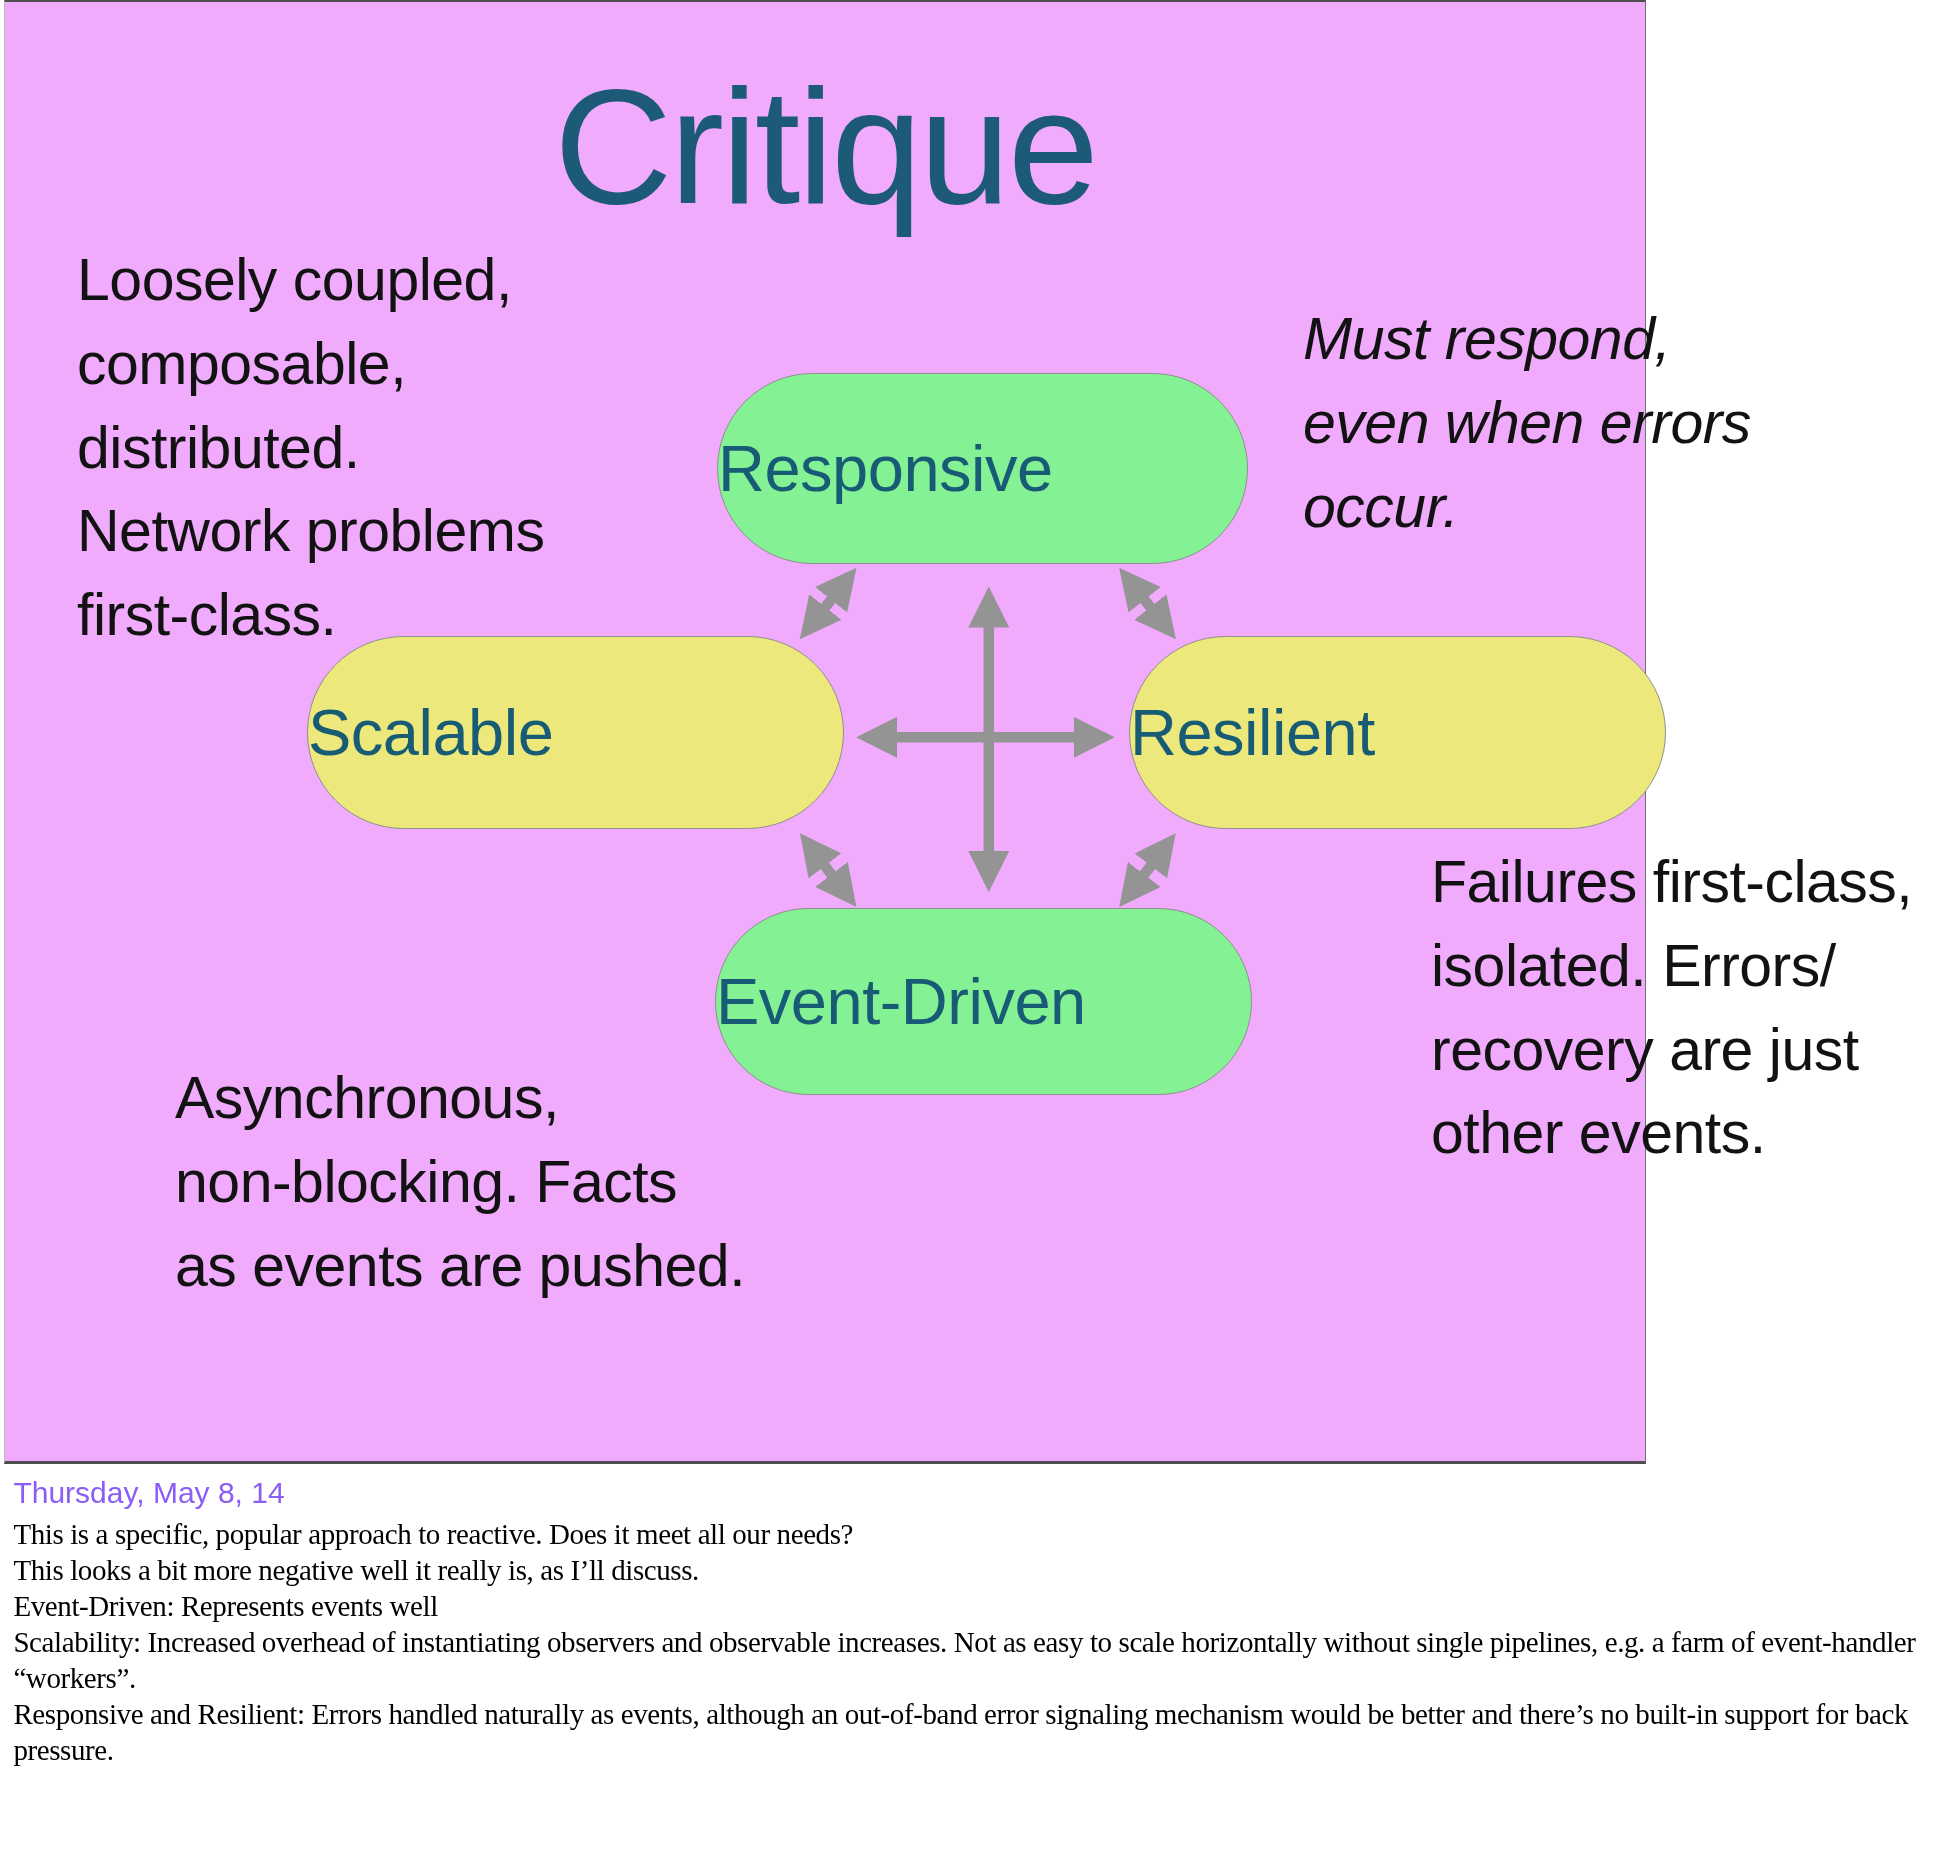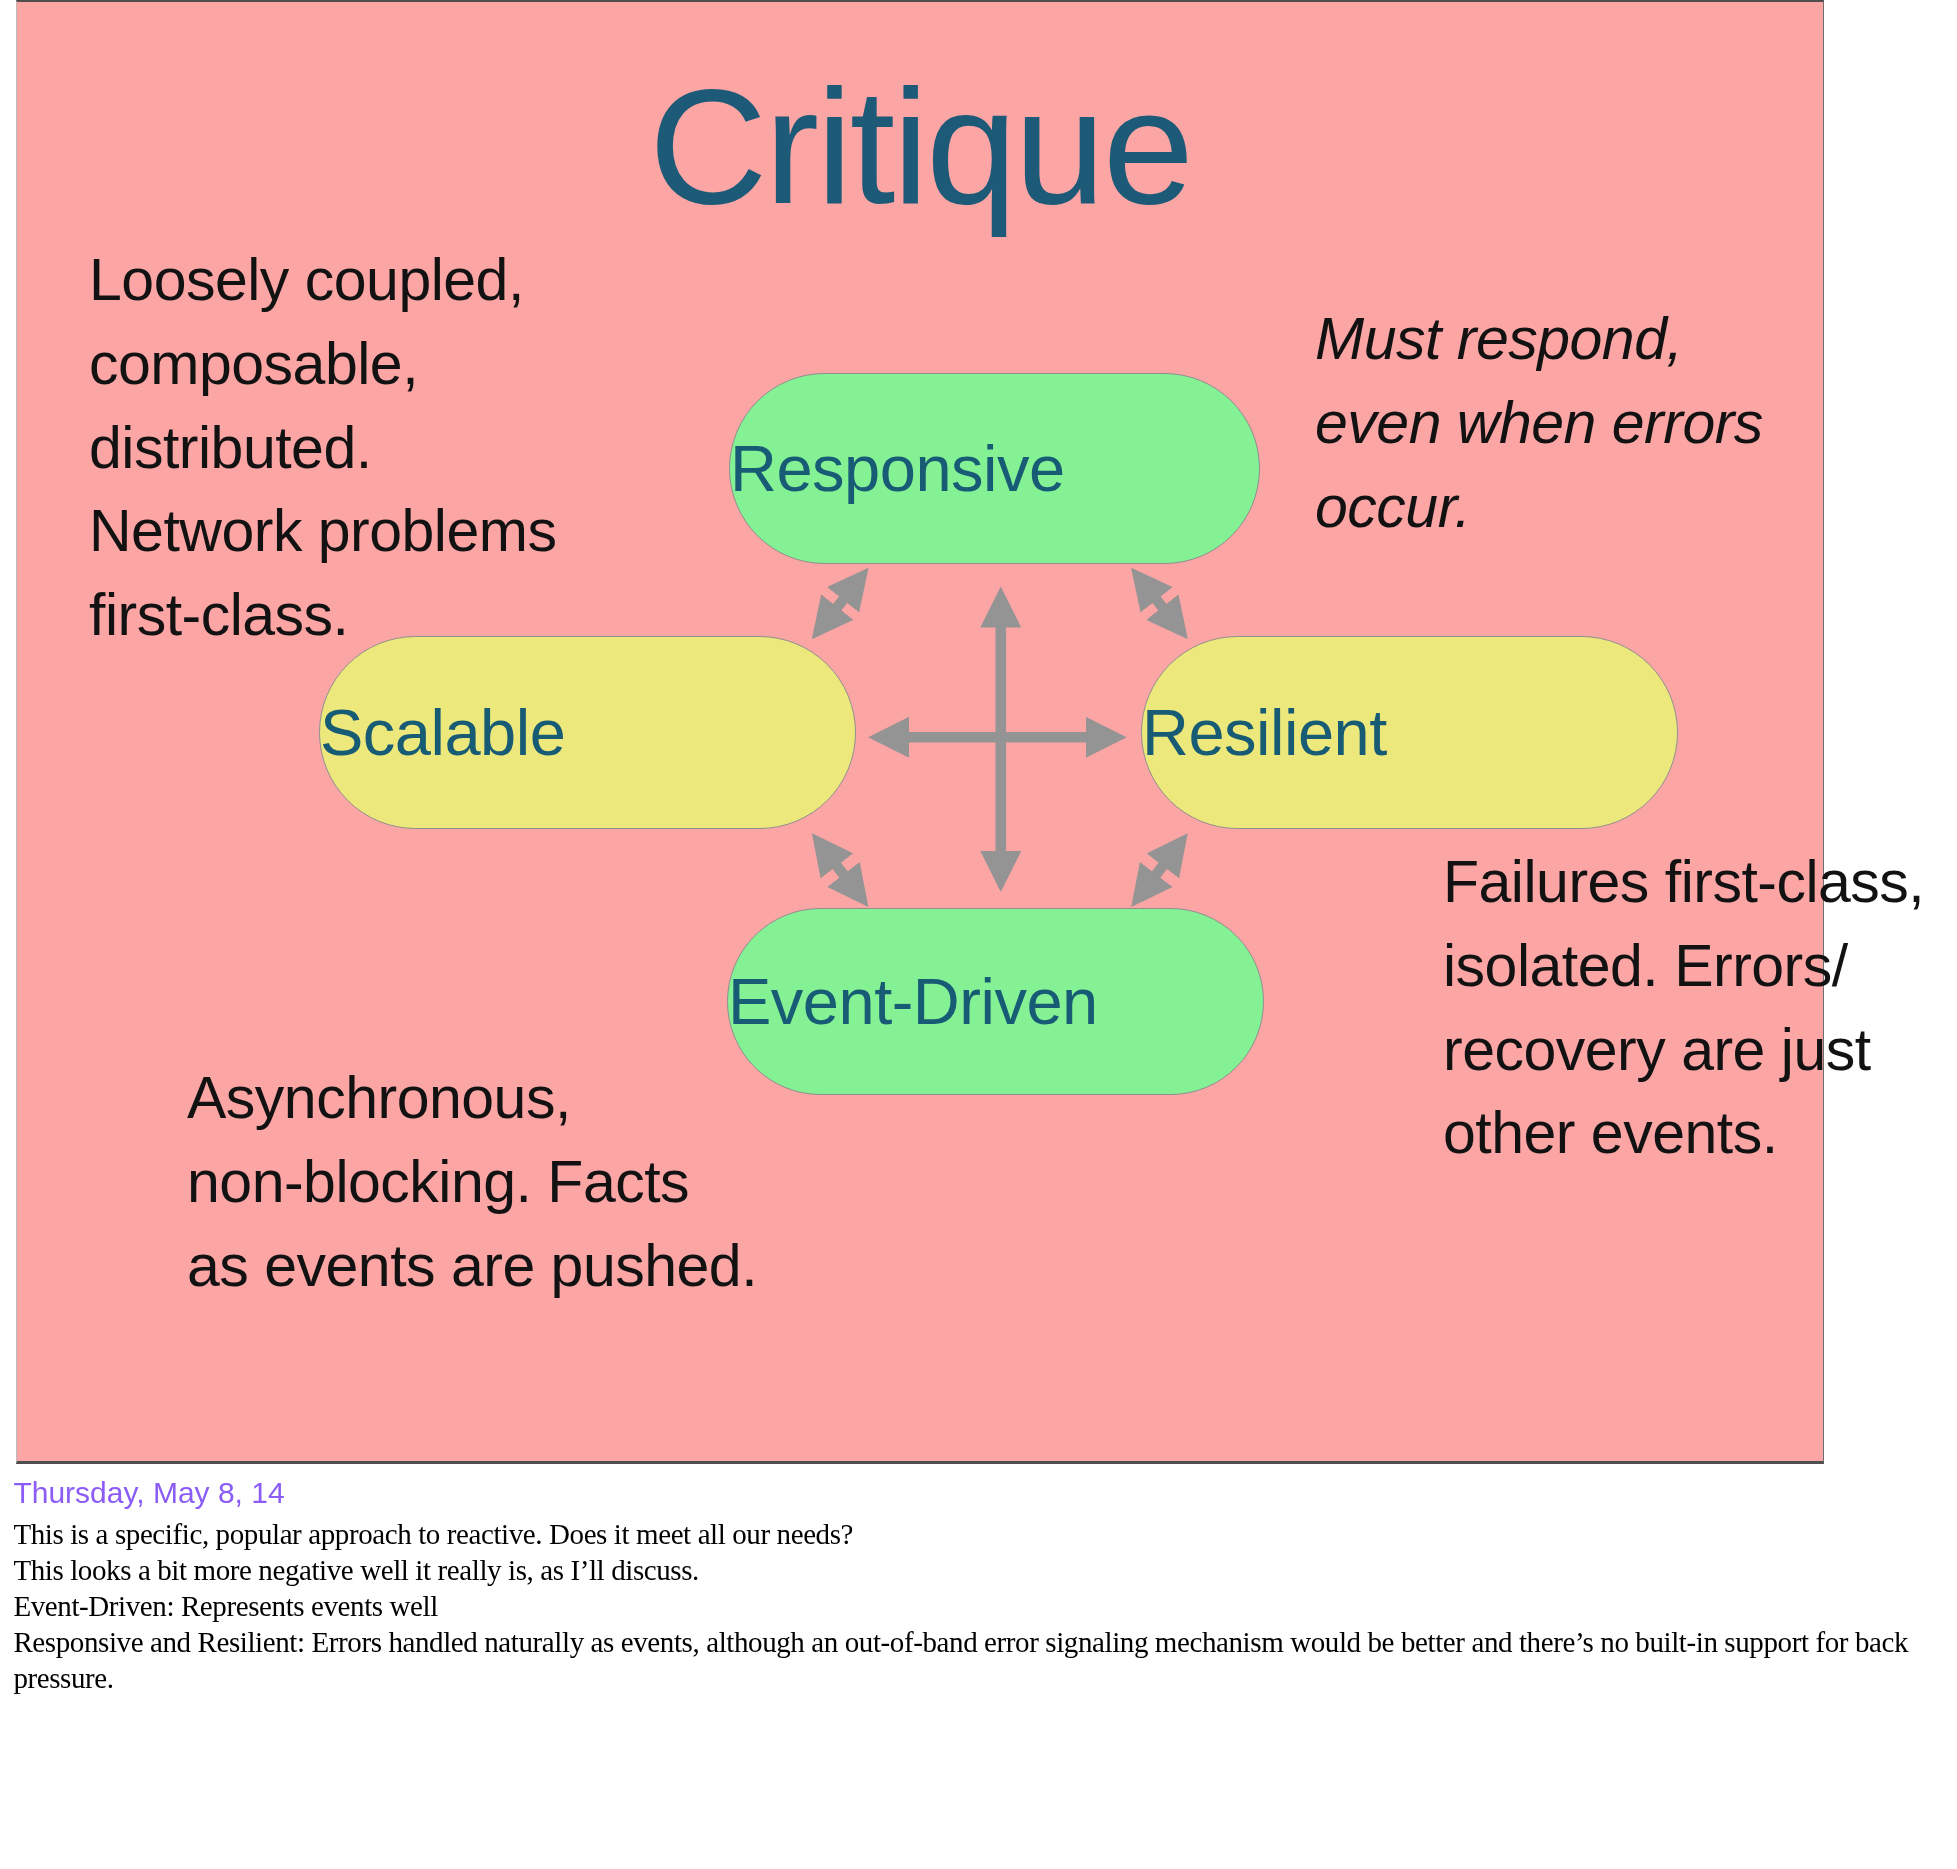--- a/index.html
+++ b/index.html
@@ -2,22 +2,22 @@
 <html><head>
 <meta charset="utf-8">
 <style>
   html,body { margin:0; padding:0; background:#ffffff; }
   .screen {
     position:relative; width:1958px; height:1870px; background:#ffffff;
     font-family:"Liberation Sans", sans-serif; color:#000; overflow:hidden;
   }
   
   .slide {
-    position:absolute; left:16px; top:0; width:1808px; height:1464px;
-    box-sizing:border-box; background:#fca5a5;
+    position:absolute; left:4px; top:0; width:1642px; height:1464px;
+    box-sizing:border-box; background:#f0abfc;
     border-top:2.9px solid #4e4e4e; border-bottom:3.8px solid #4e4e4e;
     border-left:1.9px solid #bcbcbc; border-right:1.9px solid #6f6f6f;
   }
   .title {
     position:absolute; left:0; top:42px; width:100%; text-align:center;
     font-size:164px; line-height:1.25; color:#1d5a77; letter-spacing:-2.9px;
   }
   .ann {
     position:absolute; font-size:59px; line-height:1.42; color:#121212;
     white-space:pre-line; letter-spacing:-0.5px;
@@ -105,17 +105,18 @@
     </div>
 
   </div>
 
   <div class="date">Thursday, May 8, 14</div>
 
   <div class="notes">
     <p>This is a specific, popular approach to reactive. Does it meet all our needs?</p>
     <p>This looks a bit more negative well it really is, as I’ll discuss.</p>
     <p>Event-Driven: Represents events well</p>
+    <p>Scalability: Increased overhead of instantiating observers and observable increases. Not as easy to scale horizontally without single pipelines, e.g. a farm of event-handler “workers”.</p>
     <p>Responsive and Resilient: Errors handled naturally as events, although an out-of-band error signaling mechanism would be better and there’s no built-in support for back pressure.</p>
   </div>
 
 </div>
 
 
 </body></html>

